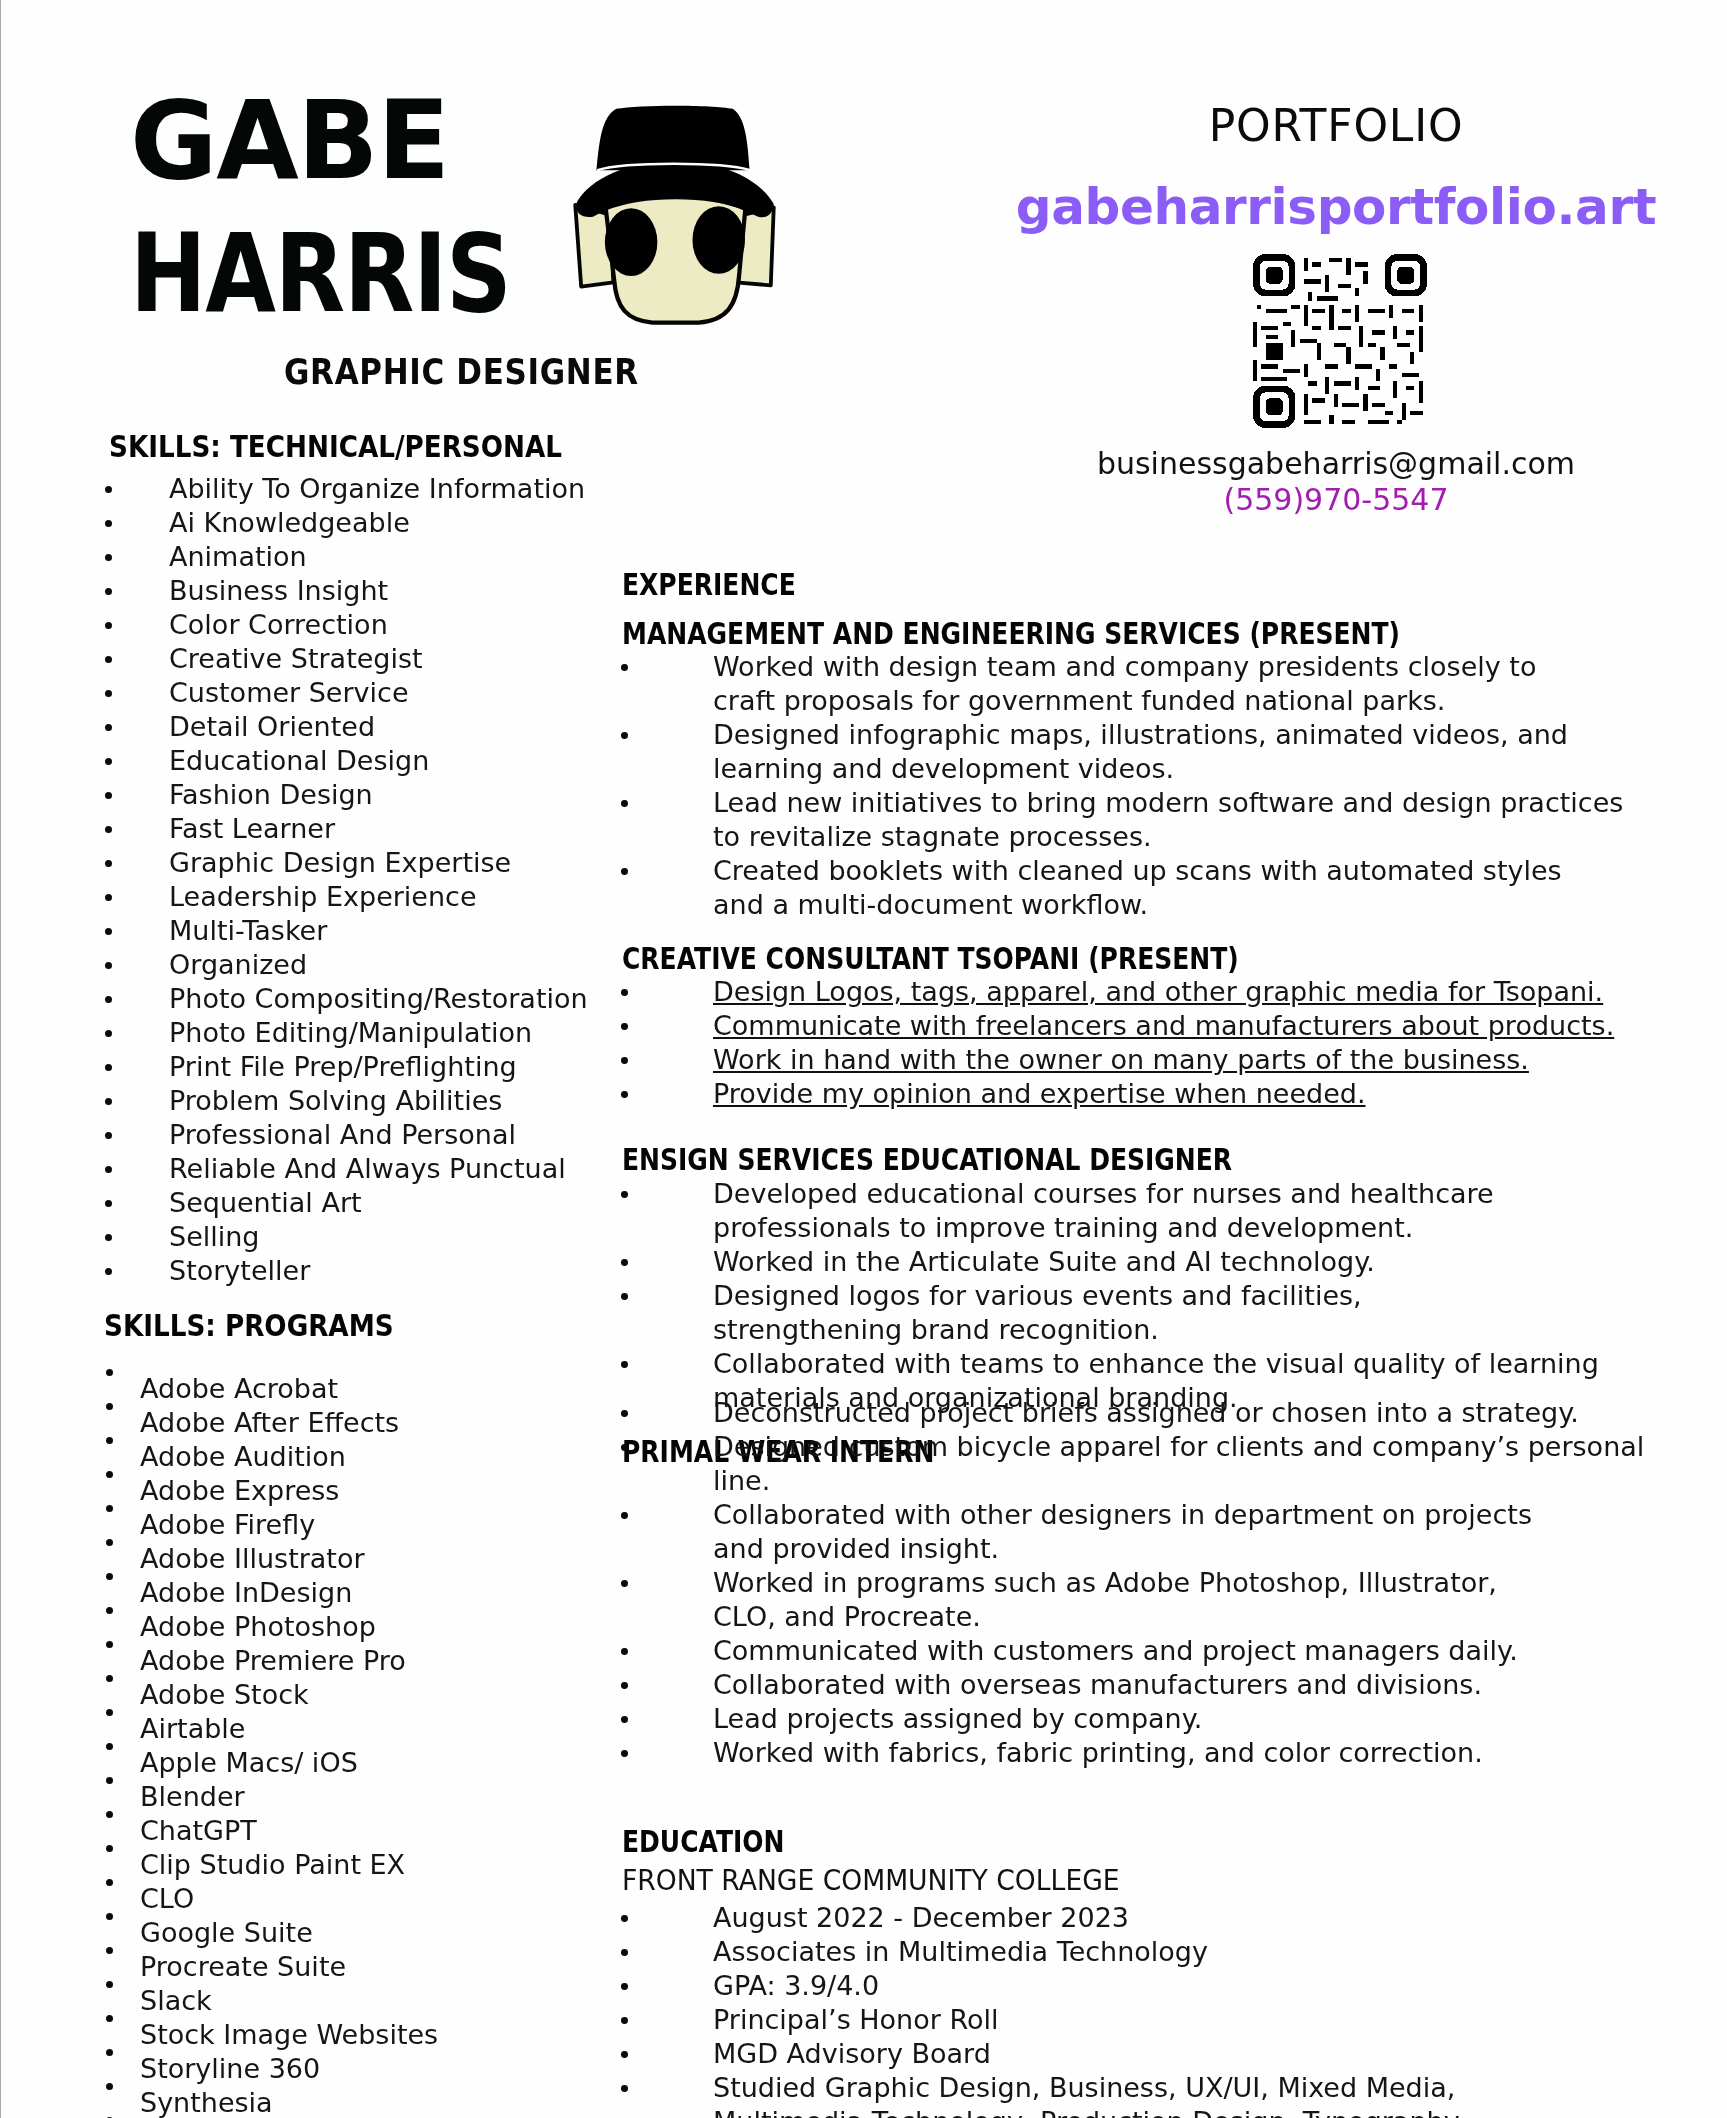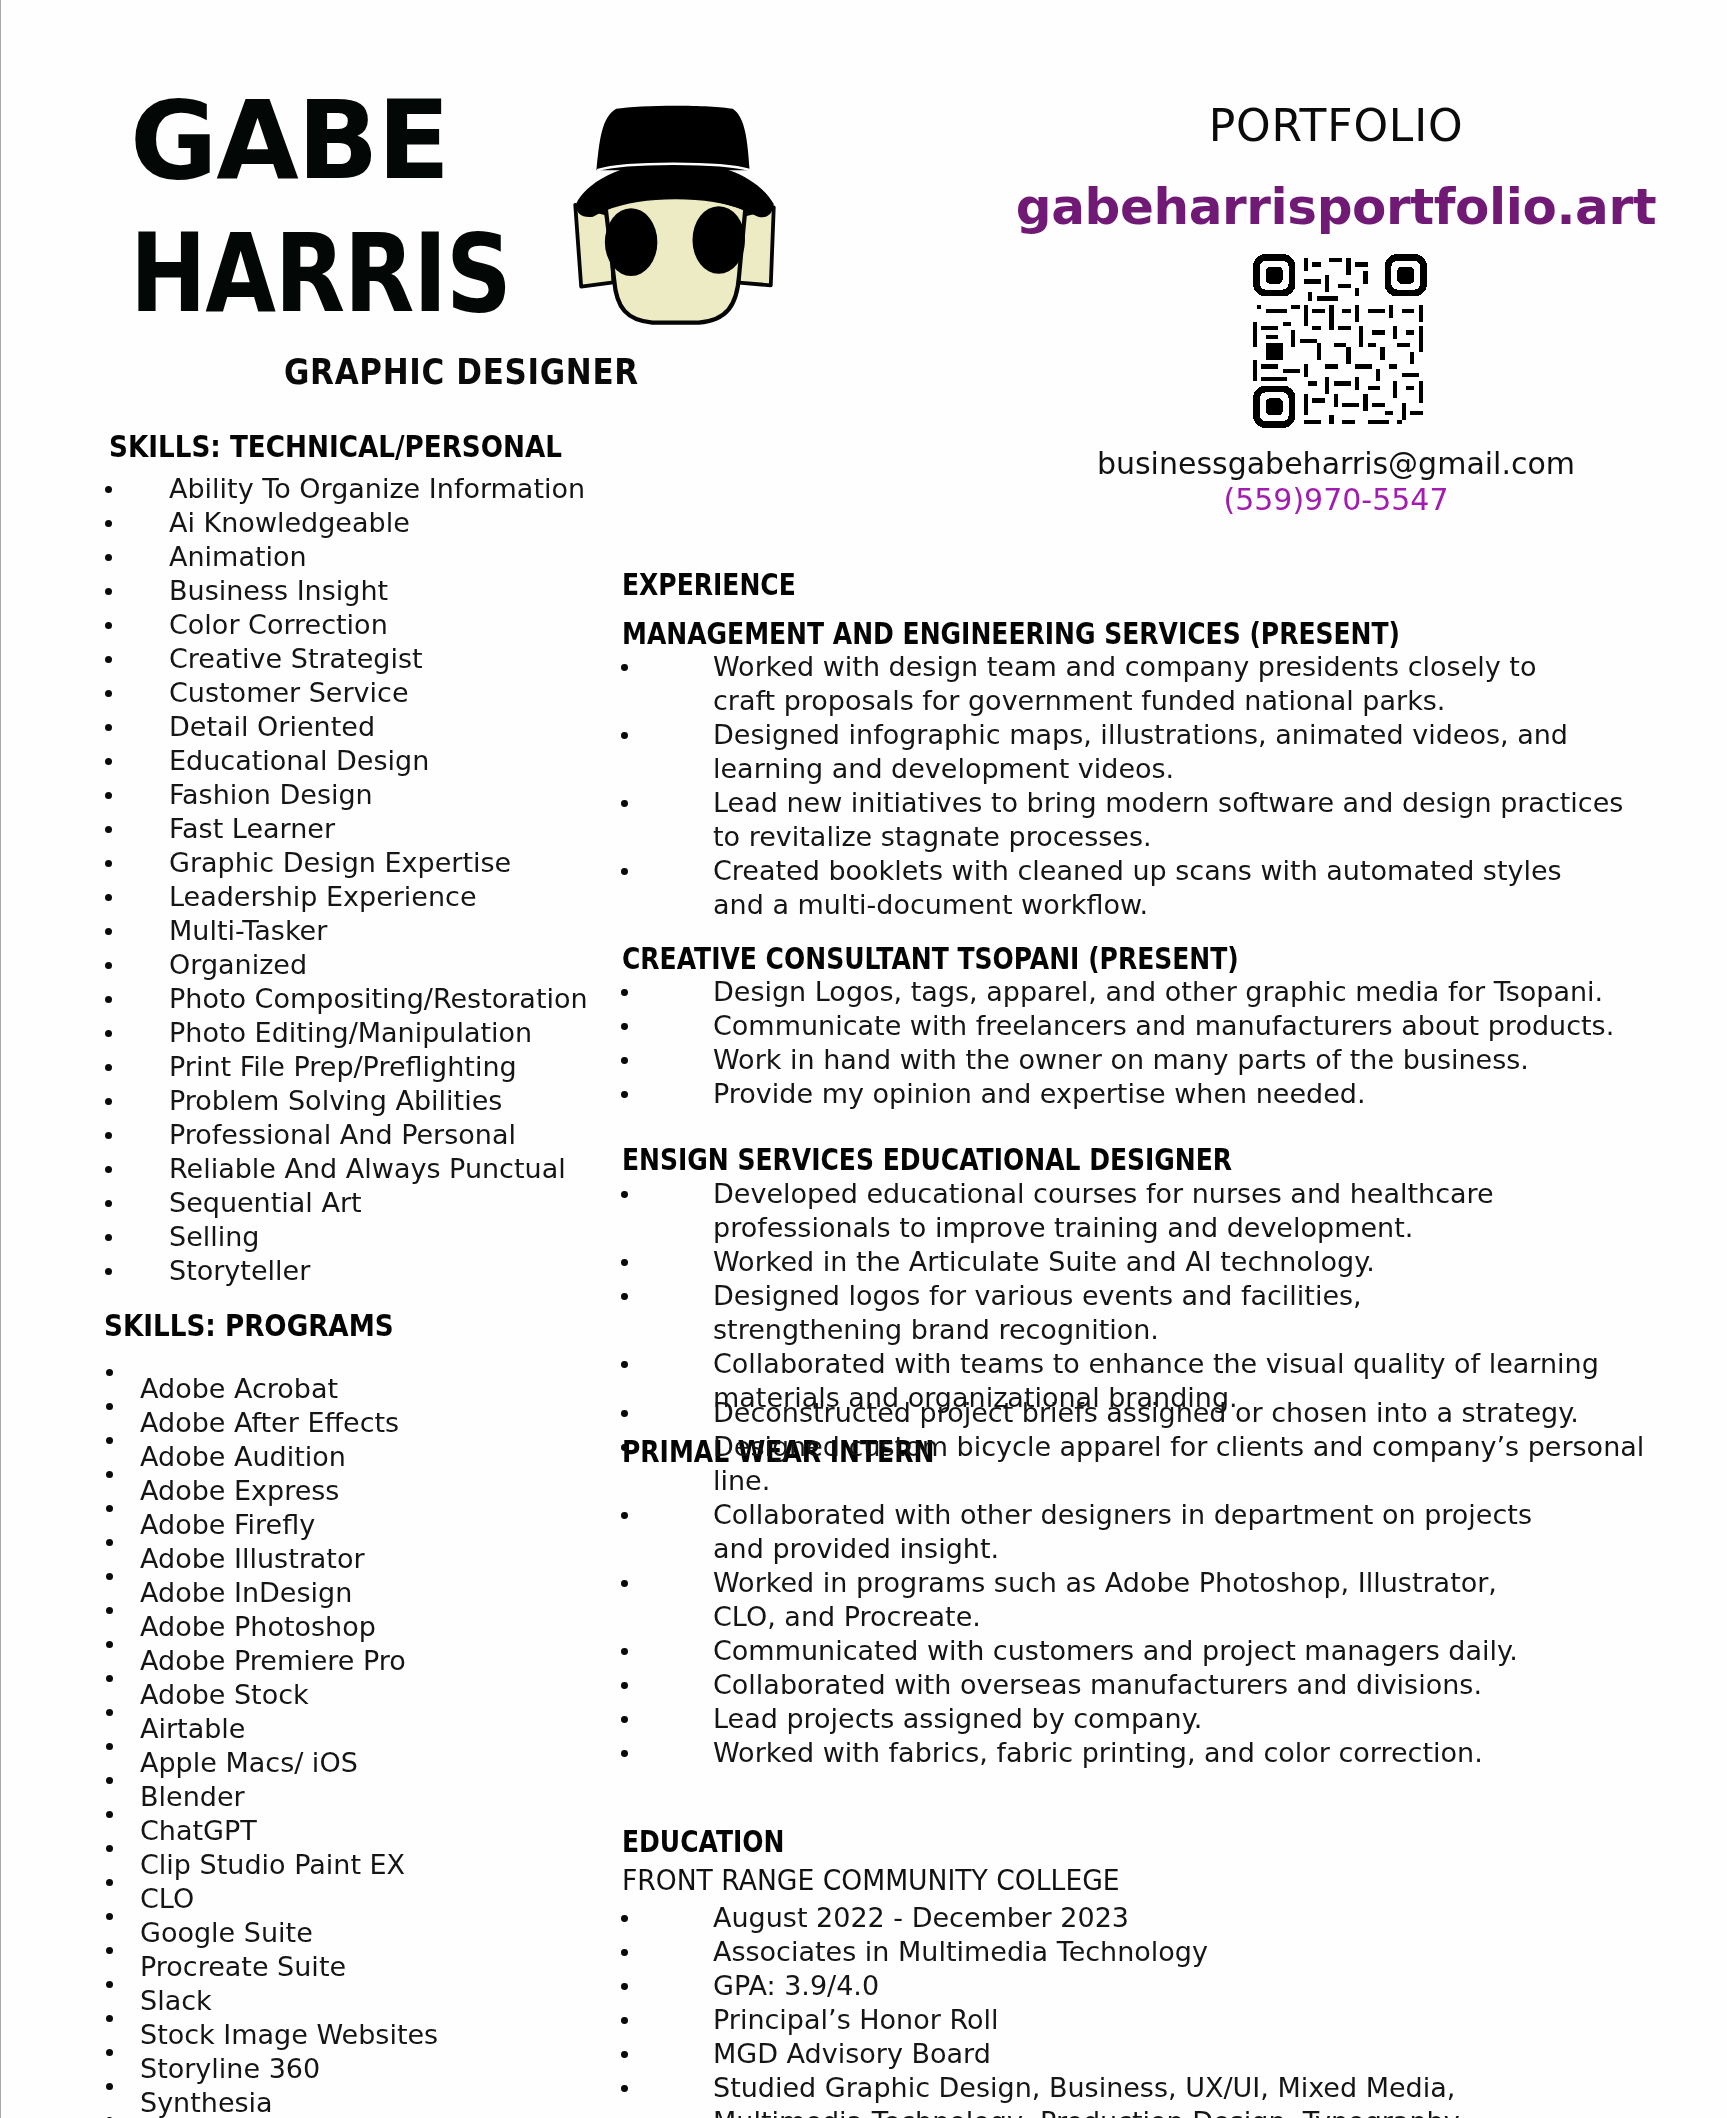--- a/index.html
+++ b/index.html
@@ -13,21 +13,21 @@
                color:#030806; letter-spacing:-1.7px; line-height:1; transform-origin:left top; }
   .logo-gabe { top:87px; font-size:127px; transform:scaleX(0.84) scaleY(0.85); }
   .logo-harris { top:220px; font-size:127px; transform:scaleX(0.72) scaleY(0.85); }
   .mascot { position:absolute; left:558px; top:94px; width:231px; height:237px; }
   .subtitle { position:absolute; left:283px; top:351px; font-size:36px; font-weight:bold; color:#0a0a0a;
               transform:scaleX(0.86); transform-origin:left top; letter-spacing:0.8px; white-space:nowrap; }
 
   
   .contact { position:absolute; left:975px; width:720px; text-align:center; }
   .portfolio-title { top:100px; font-size:44px; font-weight:normal; color:#0b0b0b; letter-spacing:0.8px; }
-  .portfolio-url { top:178px; font-size:50px; font-weight:bold; color:#701a75; letter-spacing:-0.4px; }
+  .portfolio-url { top:178px; font-size:50px; font-weight:bold; color:#8b5cf6; letter-spacing:-0.4px; }
   .qr { position:absolute; left:1252px; top:254px; width:174px; height:174px; }
   .email { top:446px; font-size:30px; color:#111; }
   .phone { top:482px; font-size:30px; color:#a21caf; }
 
   
   .heading { position:absolute; font-weight:bold; color:#050505; white-space:nowrap;
              transform-origin:left top; font-family:"DejaVu Sans", sans-serif; }
   .h-left { font-size:30.5px; transform:scaleX(0.86); }
   .h-right { font-size:30.5px; transform:scaleX(0.82); }
 
@@ -383,21 +383,21 @@
         <span class="bullet"></span>
         <span class="txt" style="width:911px">Lead new initiatives to bring modern software and design practices to revitalize stagnate processes.</span>
       </li>
     <li>
         <span class="bullet"></span>
         <span class="txt" style="width:890px">Created booklets with cleaned up scans with automated styles and a multi-document workflow.</span>
       </li>
   </ul>
 
   <div class="heading h-right" style="left:621px; top:941px;">CREATIVE CONSULTANT TSOPANI (PRESENT)</div>
-  <ul class="exp" style="left:619px; top:975px;">
+  <ul class="exp" style="left:619px; top:975px;text-decoration:underline;">
     <li>
         <span class="bullet"></span>
         <span class="txt">Design Logos, tags, apparel, and other graphic media for Tsopani.</span>
       </li>
     <li>
         <span class="bullet"></span>
         <span class="txt">Communicate with freelancers and manufacturers about products.</span>
       </li>
     <li>
         <span class="bullet"></span>

